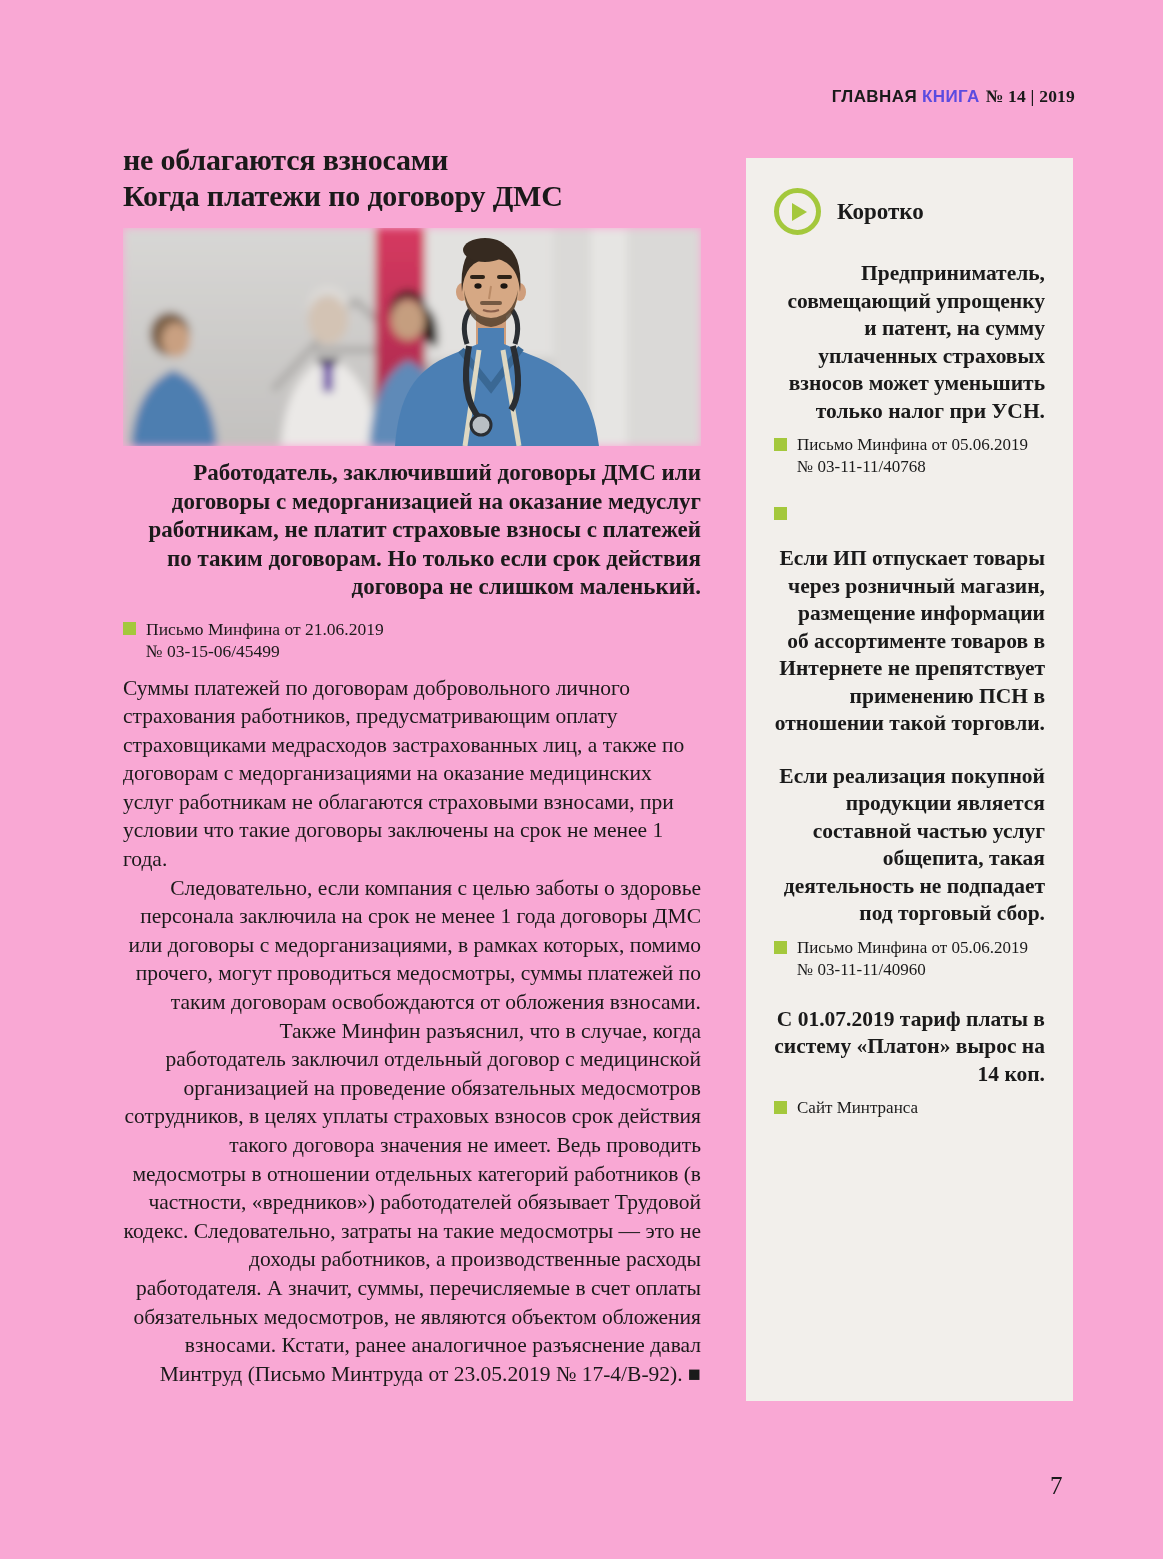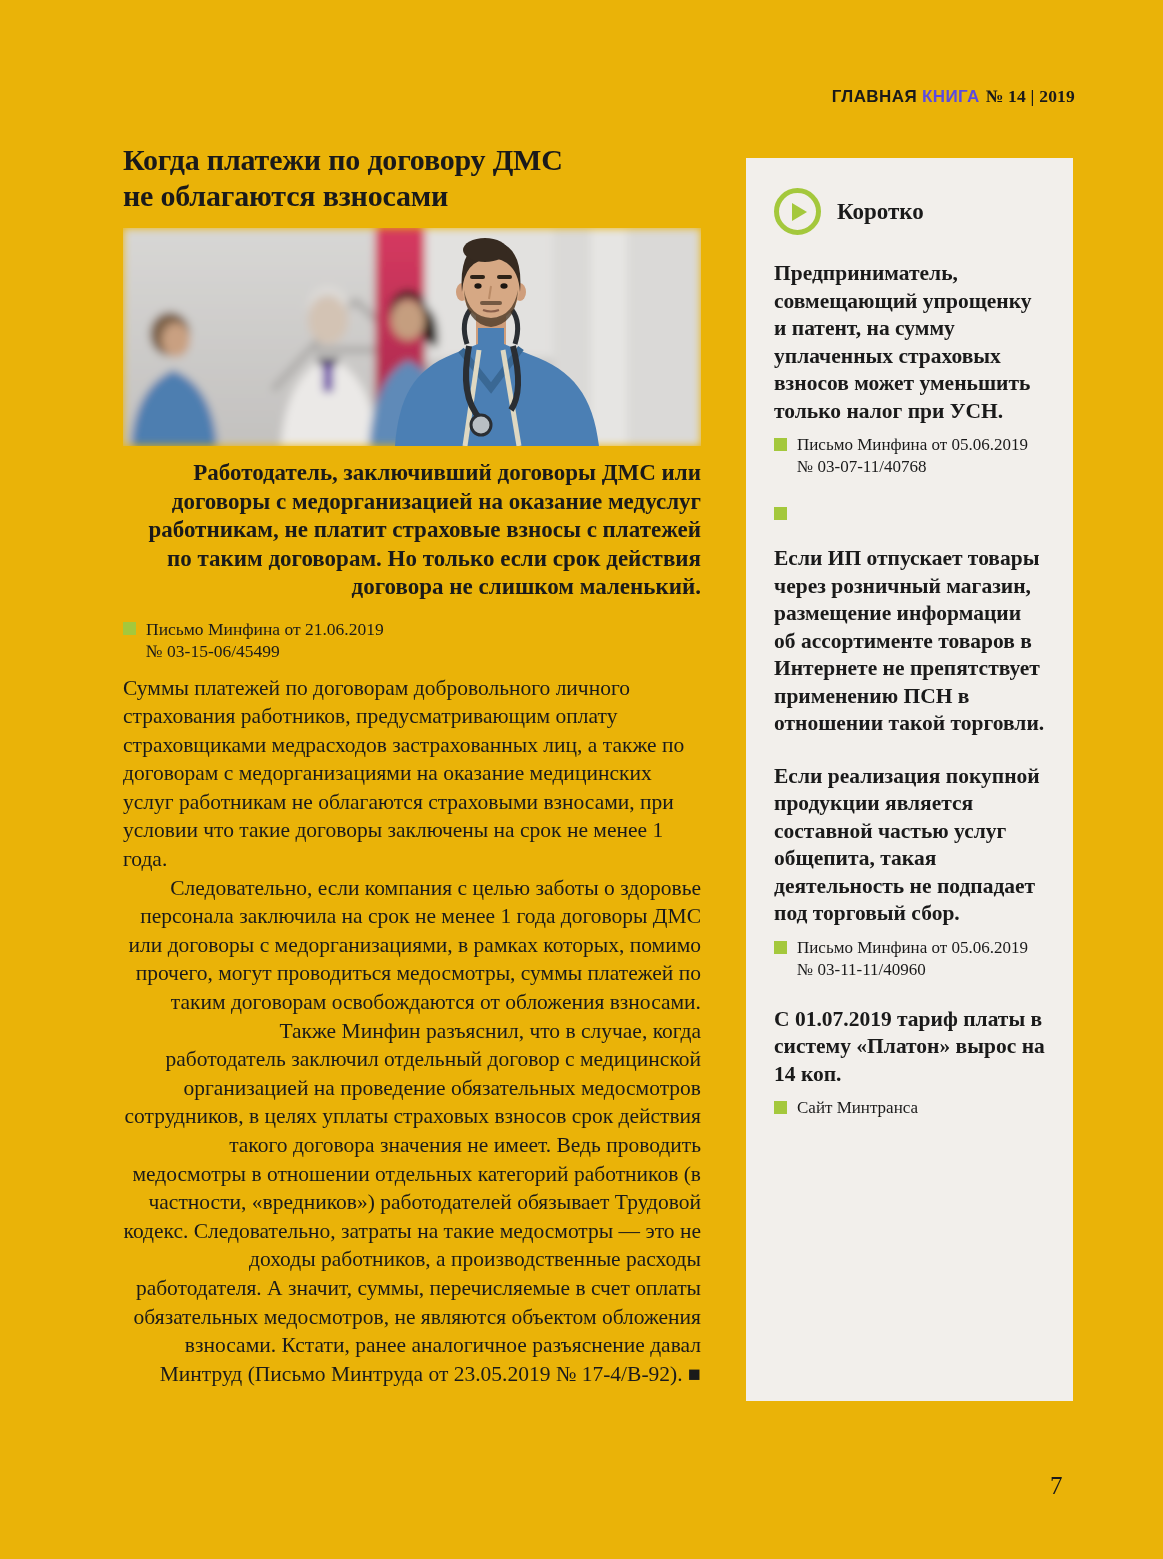--- a/index.html
+++ b/index.html
@@ -1,16 +1,16 @@
 <!DOCTYPE html>
 <html><head>
 <meta charset="utf-8">
 <style>
   html,body{margin:0;padding:0;background:#ffffff;}
-  .page{position:relative;width:1163px;height:1559px;background:#eab308;overflow:hidden;
+  .page{position:relative;width:1163px;height:1559px;background:#f9a8d4;overflow:hidden;
         font-family:"Liberation Serif", serif;color:#1a1a1a;}
 
   
   .running-head{position:absolute;top:86px;left:0;width:1075px;text-align:right;
     font-family:"Liberation Sans", sans-serif;font-weight:bold;font-size:17px;letter-spacing:.4px;}
   .running-head .brand1{color:#1a1a1a;}
   .running-head .brand2{color:#5b4be0;margin-left:5px;}
   .running-head .issue{font-family:"Liberation Serif", serif;font-size:17.5px;letter-spacing:.2px;margin-left:6px;}
 
   
@@ -29,39 +29,39 @@
   
   .sidebar{position:absolute;left:746px;top:158px;width:327px;height:1243px;
     background:#f2efeb;box-sizing:border-box;padding:30px 28px 16px 28px;}
   .sb-head{display:flex;align-items:center;margin-bottom:25px;}
   .play-icon{flex:none;width:47px;height:47px;box-sizing:border-box;border:5px solid #a4c83c;
     border-radius:50%;display:flex;align-items:center;justify-content:center;}
   .play-icon .tri{width:0;height:0;border-left:15px solid #a4c83c;
     border-top:9px solid transparent;border-bottom:9px solid transparent;margin-left:4px;}
   .sb-title{font-size:23px;font-weight:bold;margin-left:16px;}
   .sb-item{margin-bottom:25px;}
-  .sb-text{font-weight:bold;font-size:21.5px;line-height:27.5px;}
+  .sb-text{font-weight:bold;font-size:21.5px;line-height:27.5px;text-align:right;}
   .sb-item .source-ref{font-size:17px;line-height:22px;margin-top:9px;}
 
   .page-number{position:absolute;left:1050px;top:1472px;font-size:25px;color:#1a1a1a;}
 </style>
 </head>
 <body>
 
 <div class="page">
 
   <div class="running-head">
     <span class="brand1">ГЛАВНАЯ</span><span class="brand2">КНИГА</span><span class="issue">№ 14 | 2019</span>
   </div>
 
   <div class="main-col">
 
     <h1 class="article-title">
+      <span>не облагаются взносами</span>
       <span>Когда платежи по договору ДМС</span>
-      <span>не облагаются взносами</span>
     </h1>
 
     <span class="photo-frame">
       <svg width="578" height="218" viewBox="0 0 578 218" xmlns="http://www.w3.org/2000/svg">
         <defs>
           <linearGradient id="wallGrad" x1="0" y1="0" x2="0" y2="1">
             <stop offset="0" stop-color="#d8d7d5"></stop>
               <stop offset="1" stop-color="#c3c1bf"></stop>
           </linearGradient>
           <linearGradient id="redGrad" x1="0" y1="0" x2="0" y2="1">
@@ -149,21 +149,21 @@
         </span>
       <span class="sb-title">Коротко</span>
     </div>
 
     <div class="sb-item">
       <div class="sb-text">Предприниматель, совмещающий упрощенку и патент, на сумму уплаченных страховых взносов может уменьшить только налог при УСН.</div>
       <div class="source-ref">
         <span class="sq"></span>
         <span class="lines">
           <span>Письмо Минфина от 05.06.2019</span>
-          <span>№ 03-07-11/40768</span>
+          <span>№ 03-11-11/40768</span>
         </span>
       </div>
     </div>
 
     <div class="sb-item">
       <div class="source-ref">
         <span class="sq"></span>
       </div>
     </div>
 

